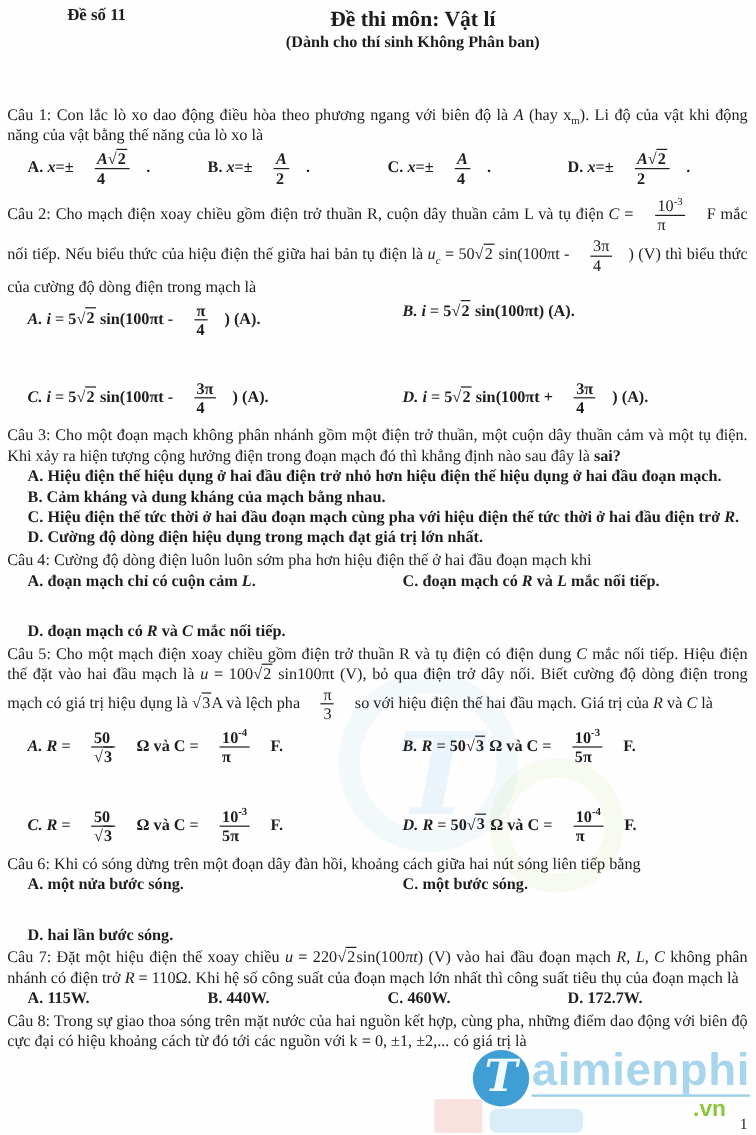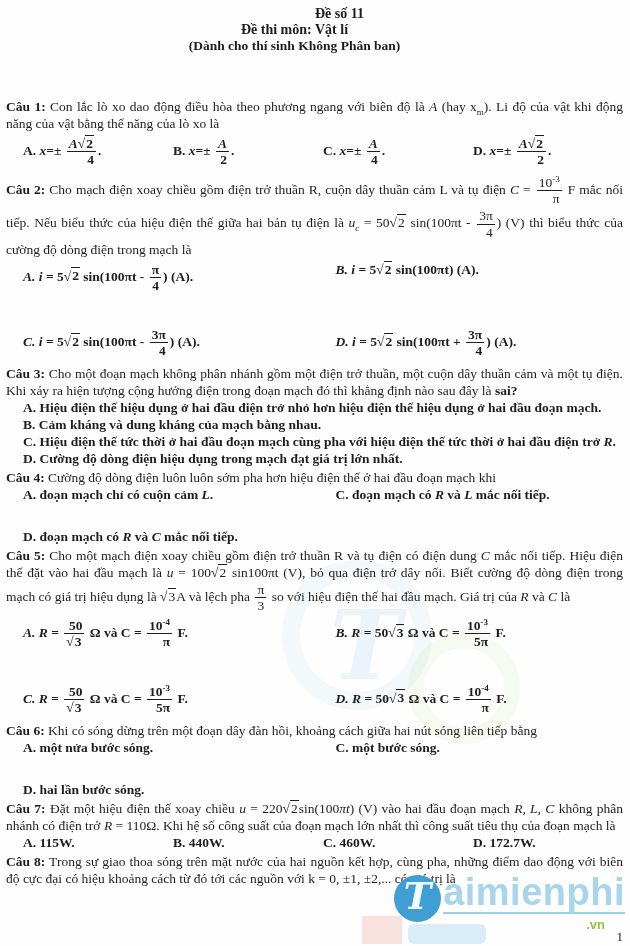--- a/index.html
+++ b/index.html
@@ -5,41 +5,41 @@
   html,body{margin:0;padding:0;}
   body{
     width:630px;height:946px;overflow:hidden;background:#fefefe;
     font-family:"Liberation Serif","DejaVu Serif",serif;
     font-size:13.5px;color:#1d1d1d;position:relative;
   }
   *{box-sizing:border-box;}
   .page{position:relative;width:100%;height:100%;padding:6px 7px 0 6px;}
 
   
-  .header{display:flex;align-items:center;position:relative;z-index:2;flex-direction:column;}
+  .header{display:flex;align-items:flex-start;position:relative;z-index:2;}
   .h-left{font-weight:bold;margin-left:50px;font-size:14px;white-space:nowrap;}
   .h-center{flex:1;text-align:center;padding-right:40px;}
-  .h-title{font-weight:bold;font-size:14px;}
+  .h-title{font-weight:bold;font-size:18px;}
   .h-sub{font-weight:bold;font-size:13.5px;}
 
   
   .questions{margin-top:44px;position:relative;z-index:2;}
   .question{margin:0 0 2px 0;}
   .q-body{margin:0;text-align:justify;line-height:17px;}
-  .q-label{font-weight:bold;}
+  .q-label{font-weight:normal;}
   .option{line-height:17px;font-weight:bold;}
   .opts-row4{display:flex;padding-left:17px;}
   .opts-row4 .option{flex:1;}
   .opts-grid2{display:grid;grid-template-columns:1fr 1fr;padding-left:17px;gap:25px;}
   .opts-list .option{text-indent:17px;text-align:justify;}
   .frac-row .option{padding:3px 0 4px;}
   .italic-letters .opt-letter{font-style:italic;}
 
   
-  .frac{display:inline-block;vertical-align:middle;text-align:right;line-height:1.12;margin:1px 2px;}
+  .frac{display:inline-block;vertical-align:middle;text-align:left;line-height:1.12;margin:1px 14px;}
   .frac .num{display:block;border-bottom:1px solid #1d1d1d;padding:0 2px;}
   .frac .den{display:block;padding:0 2px;}
   .sq{white-space:nowrap;}
   .sq .rad{border-top:1px solid #1d1d1d;padding:0 1px;}
   sup{font-size:9px;line-height:0;}
   sub{font-size:9px;line-height:0;}
 
   
   .bg{position:absolute;z-index:0;pointer-events:none;}
   .bg-t{left:330px;top:598px;font-family:"DejaVu Serif",serif;font-style:italic;font-weight:bold;
@@ -53,21 +53,21 @@
   .brand{position:absolute;right:5px;bottom:12px;display:flex;align-items:flex-start;z-index:3;}
   .brand-circle{width:47px;height:47px;border-radius:50%;background:#3f9fd4;
                 display:flex;align-items:center;justify-content:center;margin-right:2px;flex:none;}
   .brand-circle span{color:#f2fafd;font-size:37px;font-family:"DejaVu Serif",serif;
                      font-style:italic;font-weight:bold;transform:translateY(-3px);}
   .brand-col{display:flex;flex-direction:column;align-items:flex-end;}
   .brand-text{font-family:"Liberation Sans","DejaVu Sans",sans-serif;font-weight:bold;
               font-size:38px;line-height:35px;color:#a6d5ec;letter-spacing:0.5px;
               border-bottom:2px solid #9ccfe8;padding-bottom:2px;}
   .brand-vn{font-family:"Liberation Sans","DejaVu Sans",sans-serif;font-weight:bold;
-            font-size:13px;line-height:19px;color:#8cc63e;margin:1px 20px 0 0;}
+            font-size:19px;line-height:19px;color:#8cc63e;margin:1px 20px 0 0;}
   .page-num{position:absolute;right:7px;bottom:1px;font-size:13px;z-index:3;}
 </style>
 </head>
 <body>
 
 <div class="page">
 
   <div class="bg bg-ring2"></div>
   <div class="bg bg-ring1"></div>
   <div class="bg bg-t">T</div>

